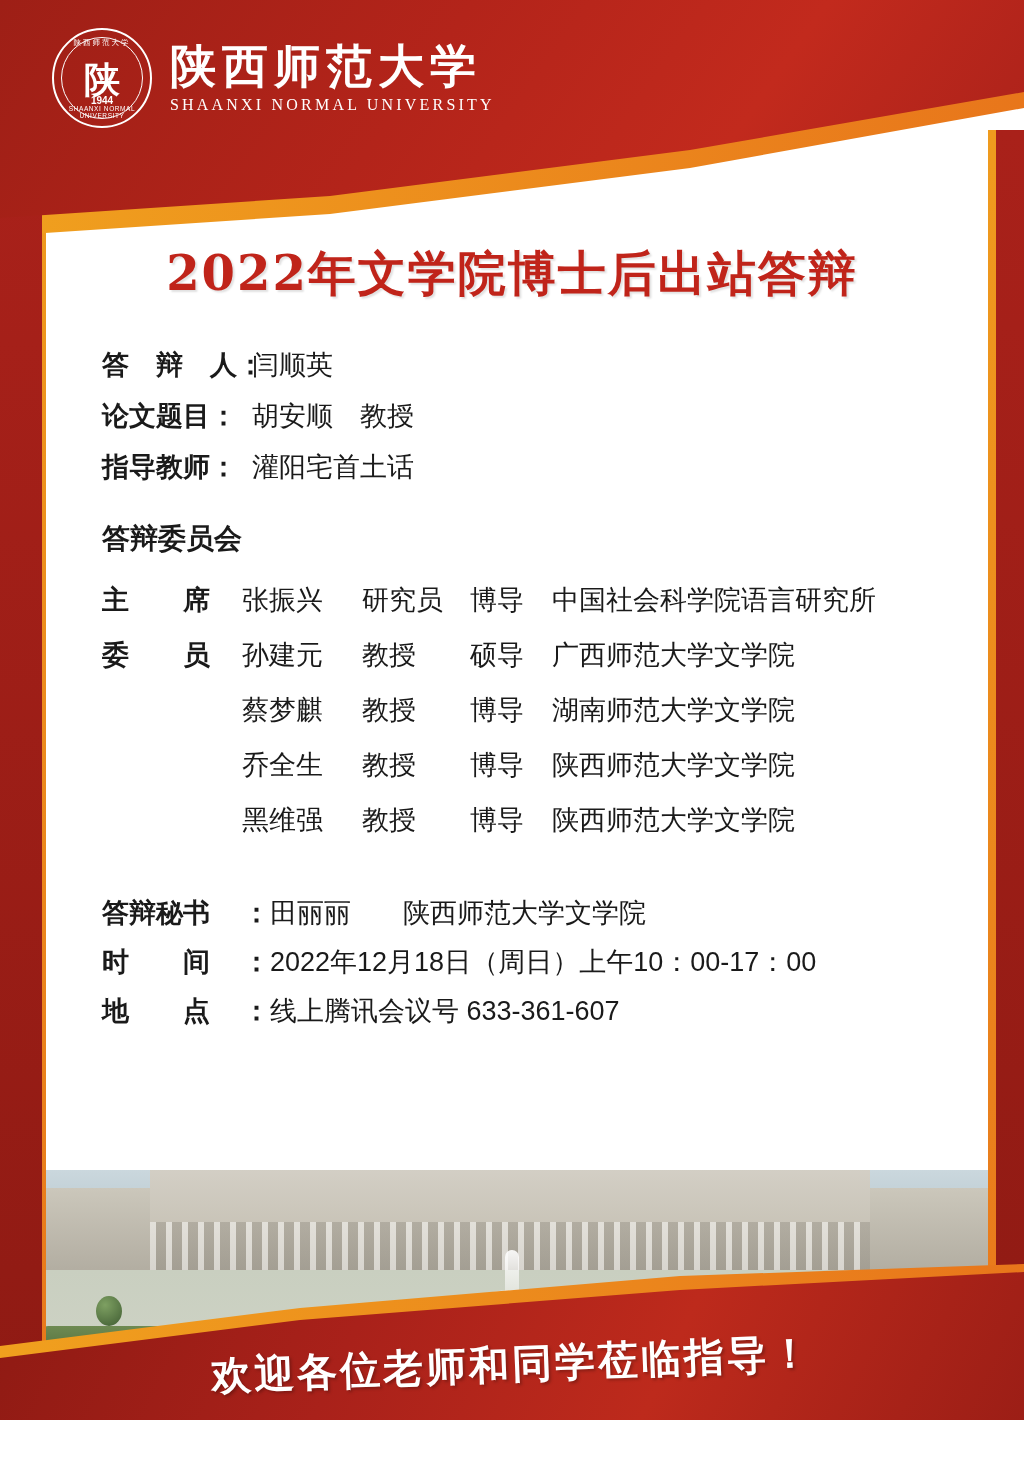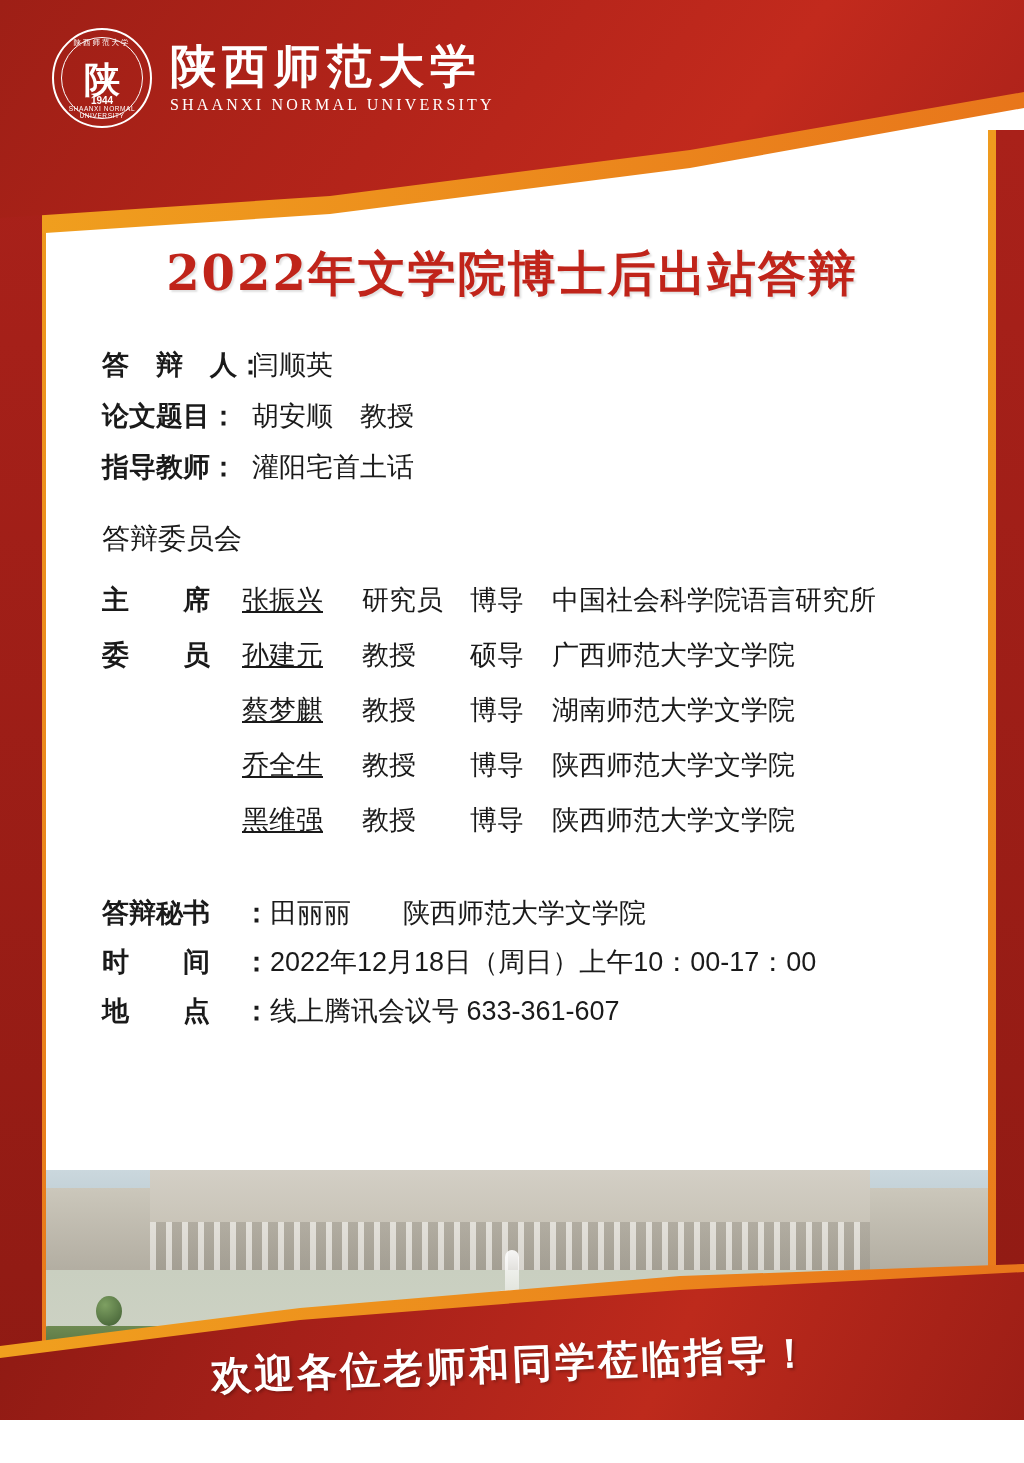--- a/index.html
+++ b/index.html
@@ -294,39 +294,39 @@
   }
   .label {
     font-weight:700;
     width:150px;
     flex:0 0 150px;
     letter-spacing:0px;
   }
   .value { font-weight:400; }
 
   .section-head {
-    font-weight:400;
+    font-weight:700;
     font-size:28px;
     margin-top:44px;
     margin-bottom:34px;
   }
 
   .committee-row {
     display:flex;
     align-items:baseline;
     margin-bottom:28px;
     white-space:nowrap;
     justify-content:flex-end;
   }
   .c-label {
     width:140px; flex:0 0 140px;
     font-weight:700;
     display:flex; justify-content:space-between;
   }
-  .c-name { width:120px; flex:0 0 120px;text-decoration:underline; }
+  .c-name { width:120px; flex:0 0 120px; }
   .c-rank { width:108px; flex:0 0 108px; }
   .c-adv  { width:82px;  flex:0 0 82px; }
   .c-org  { flex:1 1 auto; }
 
   .meta-block { margin-top:66px; }
   .meta-row {
     display:flex; align-items:center;
     margin-bottom:22px; white-space:nowrap;
   }
   .m-label {

